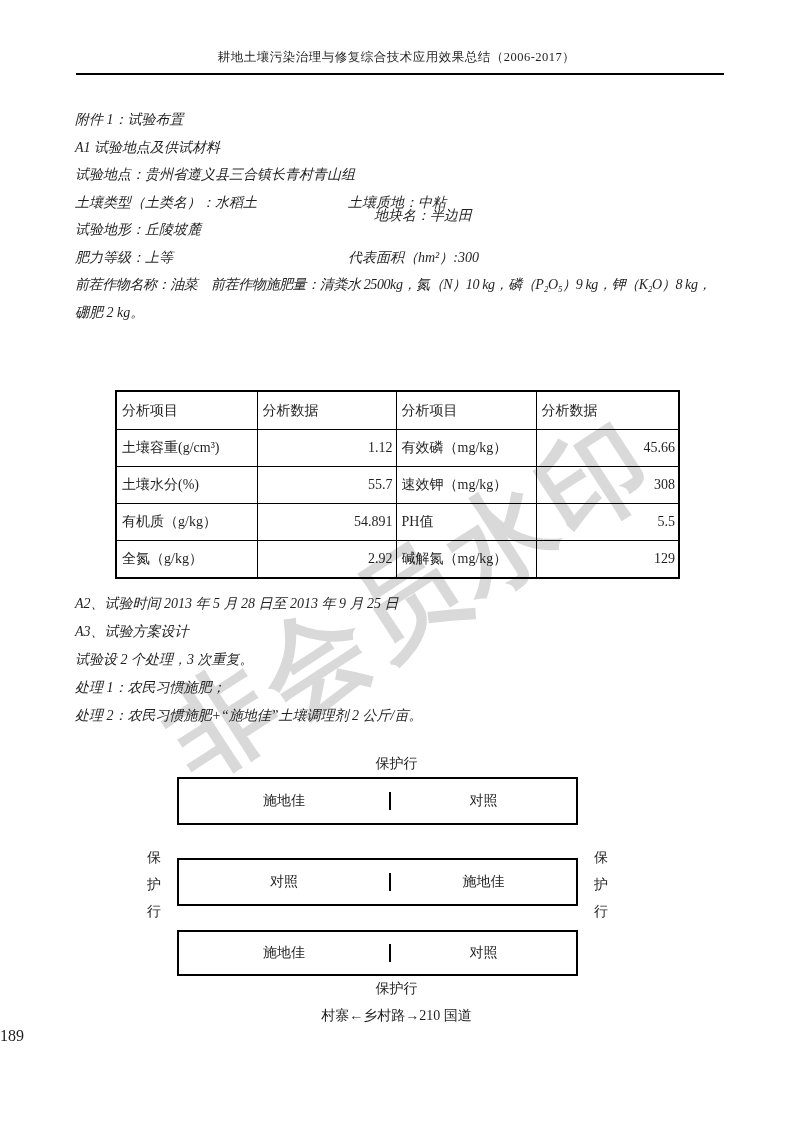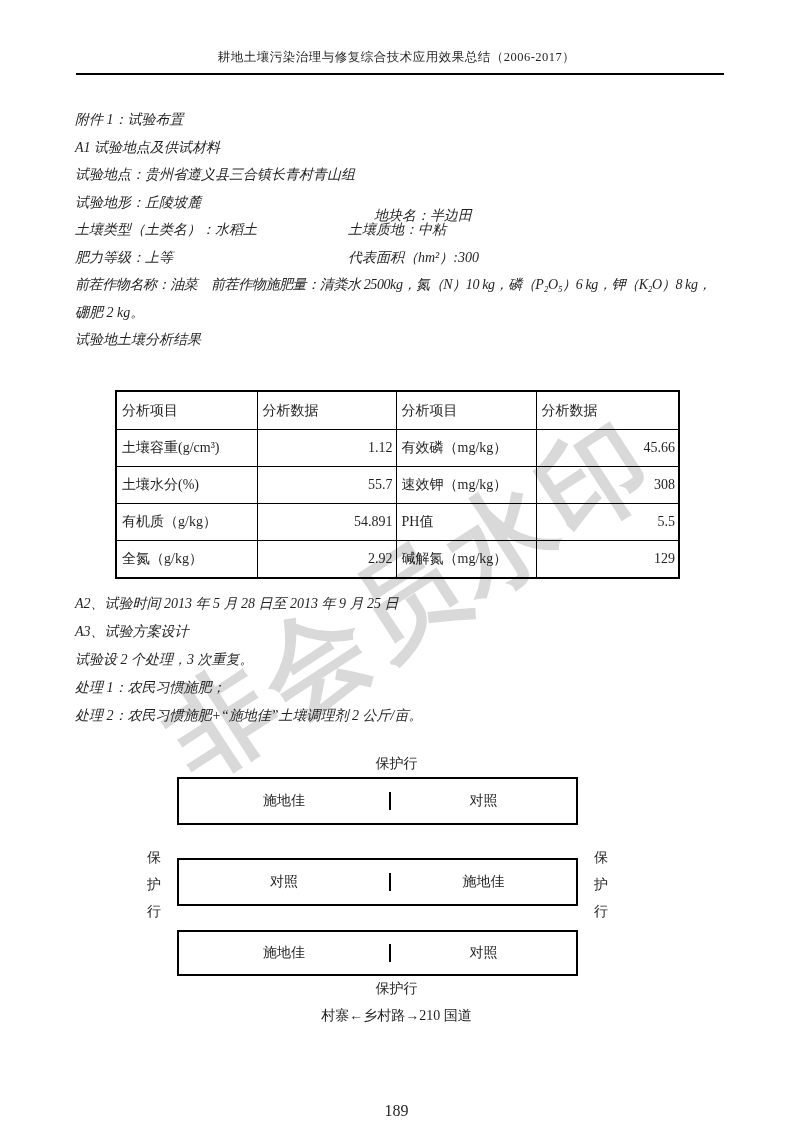--- a/index.html
+++ b/index.html
@@ -79,53 +79,52 @@
   .plot-row3 { top:930px; height:46px; }
   .guard-side {
     position:absolute; width:16px; top:844px;
     font-size:14px; line-height:27px; word-break:break-all;
     text-align:center; z-index:1;
   }
   .guard-left  { left:146px; }
   .guard-right { left:593px; }
   
   .page-number {
-    position:absolute; left:0; right:0; top:1102px;
-    text-align:center; font-size:16px; z-index:1;
+    position:absolute; left:0; right:0; top:1027px;
+    font-size:16px; z-index:1;
   }
 </style>
 </head>
 <body>
 
 <div class="page">
 
   <div class="watermark">非会员水印</div>
 
   <div class="header-title">耕地土壤污染治理与修复综合技术应用效果总结（2006-2017）</div>
   <div class="header-rule"></div>
 
   <div class="block-a1">
     <div class="tline">附件 1：试验布置</div>
     <div class="tline">A1 试验地点及供试材料</div>
     <div class="tline">
       <span>试验地点：贵州省遵义县三合镇长青村青山组</span>
       <span class="col2a">地块名：半边田</span>
     </div>
-    <div class="tline">试验地形：丘陵坡麓</div>
     <div class="tline">
       <span>土壤类型（土类名）：水稻土</span>
       <span class="col2b">土壤质地：中粘</span>
     </div>
+    <div class="tline">试验地形：丘陵坡麓</div>
     <div class="tline">
       <span>肥力等级：上等</span>
       <span class="col2b">代表面积（hm²）:300</span>
     </div>
-    <div class="tline tight">前茬作物名称：油菜　前茬作物施肥量：清粪水 2500kg，氮（N）10 kg，磷（P₂O₅）6 kg，钾（K₂O）8 kg，</div>
+    <div class="tline tight">前茬作物名称：油菜　前茬作物施肥量：清粪水 2500kg，氮（N）10 kg，磷（P₂O₅）9 kg，钾（K₂O）8 kg，</div>
     <div class="tline">硼肥 2 kg。</div>
-    <div class="tline">试验地土壤分析结果</div>
   </div>
 
   <table class="soil-table">
     <colgroup>
       <col style="width:141px">
         <col style="width:139px">
       <col style="width:140px">
         <col style="width:143px">
     </colgroup>
     <tbody>

